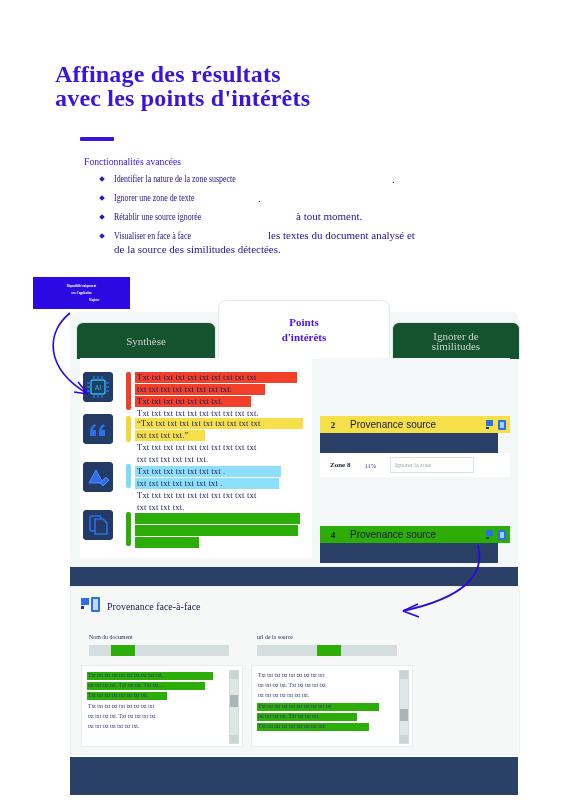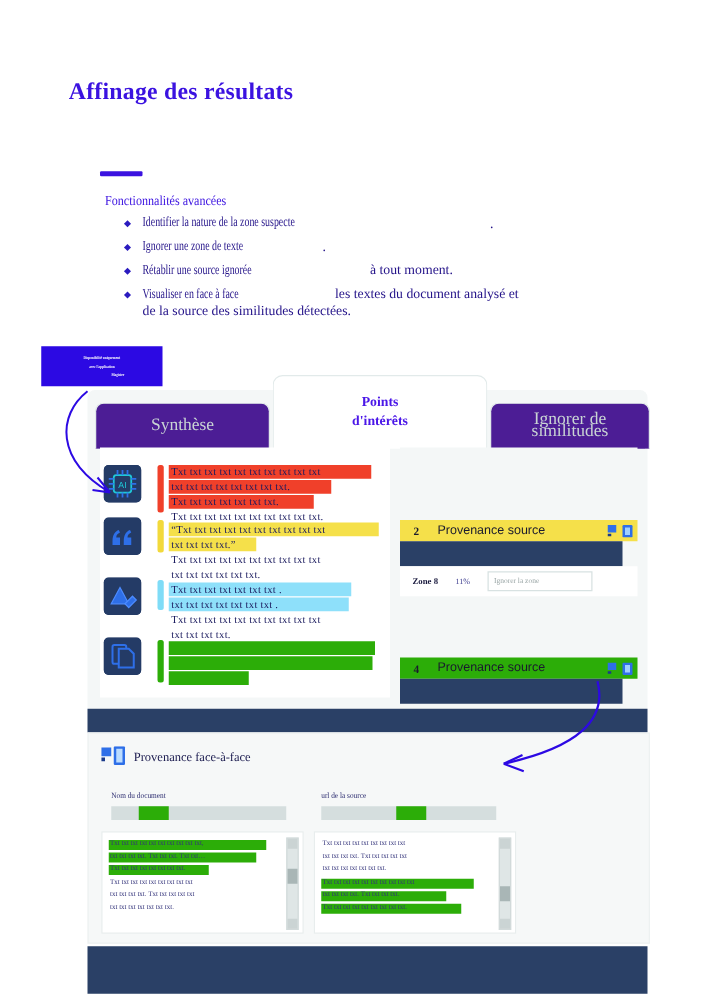--- a/index.html
+++ b/index.html
@@ -6,21 +6,21 @@
   body{
     width:564px;height:800px;position:relative;overflow:hidden;
     background:#ffffff;
     font-family:"Liberation Serif", serif;
   }
   .stage{position:absolute;left:0;top:0;width:564px;height:800px;}
 
   
   .title{
     position:absolute;left:55px;top:62px;width:420px;
-    color:#3B12E0;font-weight:bold;font-size:19px;line-height:24px;
+    color:#3B12E0;font-weight:bold;font-size:24px;line-height:24px;
     font-family:"Liberation Serif", serif;letter-spacing:.2px;
   }
   .title .l2{display:block;}
   .title-rule{
     position:absolute;left:80px;top:137px;width:34px;height:4px;background:#3B12E0;border-radius:1px;
   }
 
   
   .feat-head{
     position:absolute;left:84px;top:155px;color:#3B12E0;font-size:11px;
@@ -60,23 +60,23 @@
   .callout .c3{text-align:right;padding-right:26px;}
 
   
   .app{
     position:absolute;left:70px;top:312px;width:448px;height:255px;
     background:#F4F7F7;border-radius:6px 6px 0 0;
   }
   .tabbar{position:absolute;left:0;top:0;width:448px;height:46px;}
   .tab{
     position:absolute;top:10px;height:36px;border-radius:7px 7px 0 0;
-    background:#4c1d95;border:1px solid #E2EAEA;border-bottom:none;
+    background:#14532d;border:1px solid #E2EAEA;border-bottom:none;
     display:flex;align-items:center;justify-content:center;text-align:center;
-    color:#C9D4D4;font-size:14px;line-height:10px;
+    color:#C9D4D4;font-size:11px;line-height:10px;
     font-family:"Liberation Serif", serif;
   }
   .tab-syn{left:6px;width:138px;}
   .tab-src{left:322px;width:126px;}
   .tab-active{
     position:absolute;left:148px;top:-12px;width:170px;height:58px;
     background:#ffffff;border:1px solid #E2EAEA;border-bottom:none;border-radius:8px 8px 0 0;
     display:flex;flex-direction:column;align-items:center;justify-content:center;
     color:#4B17E8;font-weight:bold;font-size:11px;line-height:15px;
     font-family:"Liberation Serif", serif;
@@ -165,20 +165,21 @@
   
   .arrow{position:absolute;left:0;top:0;width:564px;height:800px;pointer-events:none;}
 </style>
 </head>
 <body>
 
 <div class="stage">
 
   <div class="title">
     <span>Affinage des résultats</span>
+    <span class="l2">avec les points d'intérêts</span>
   </div>
   <div class="title-rule"></div>
 
   <div class="feat-head">Fonctionnalités avancées</div>
 
   <div class="bullets">
     <div class="bullet b1">
       <span class="dot"></span>
       <span class="narrow">Identifier la nature de la zone suspecte</span>
       <span class="wide">.</span>

